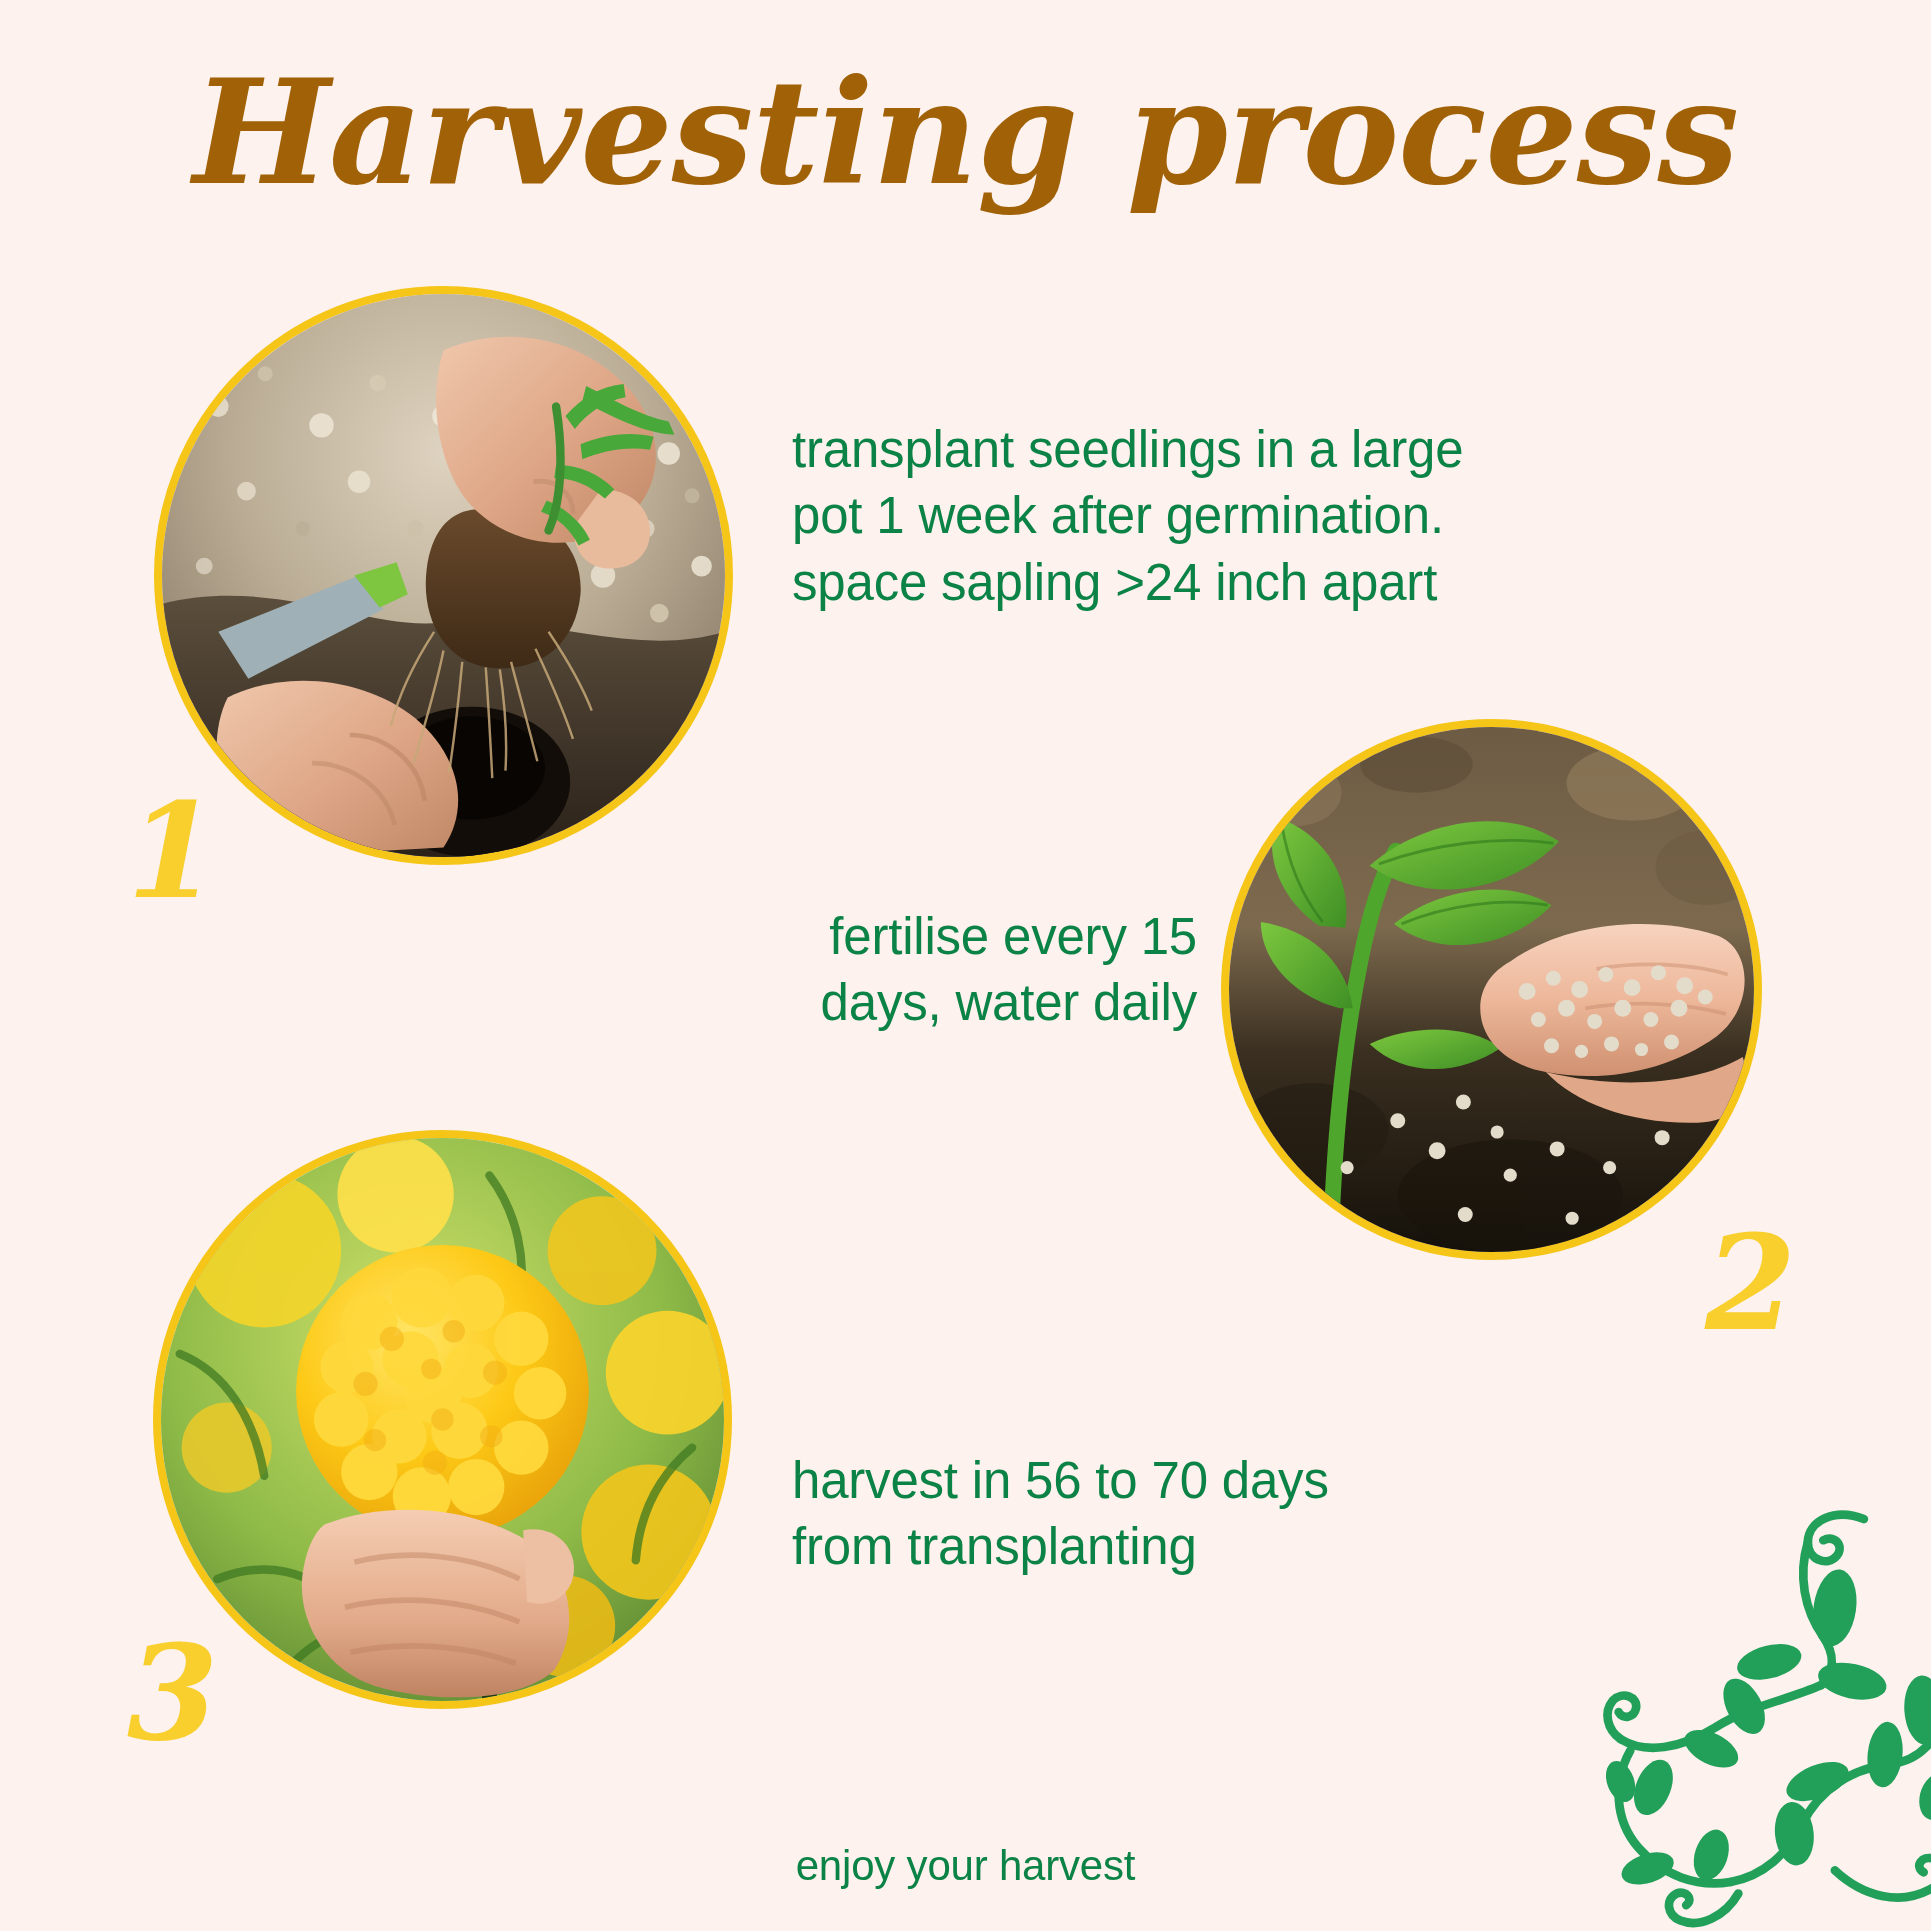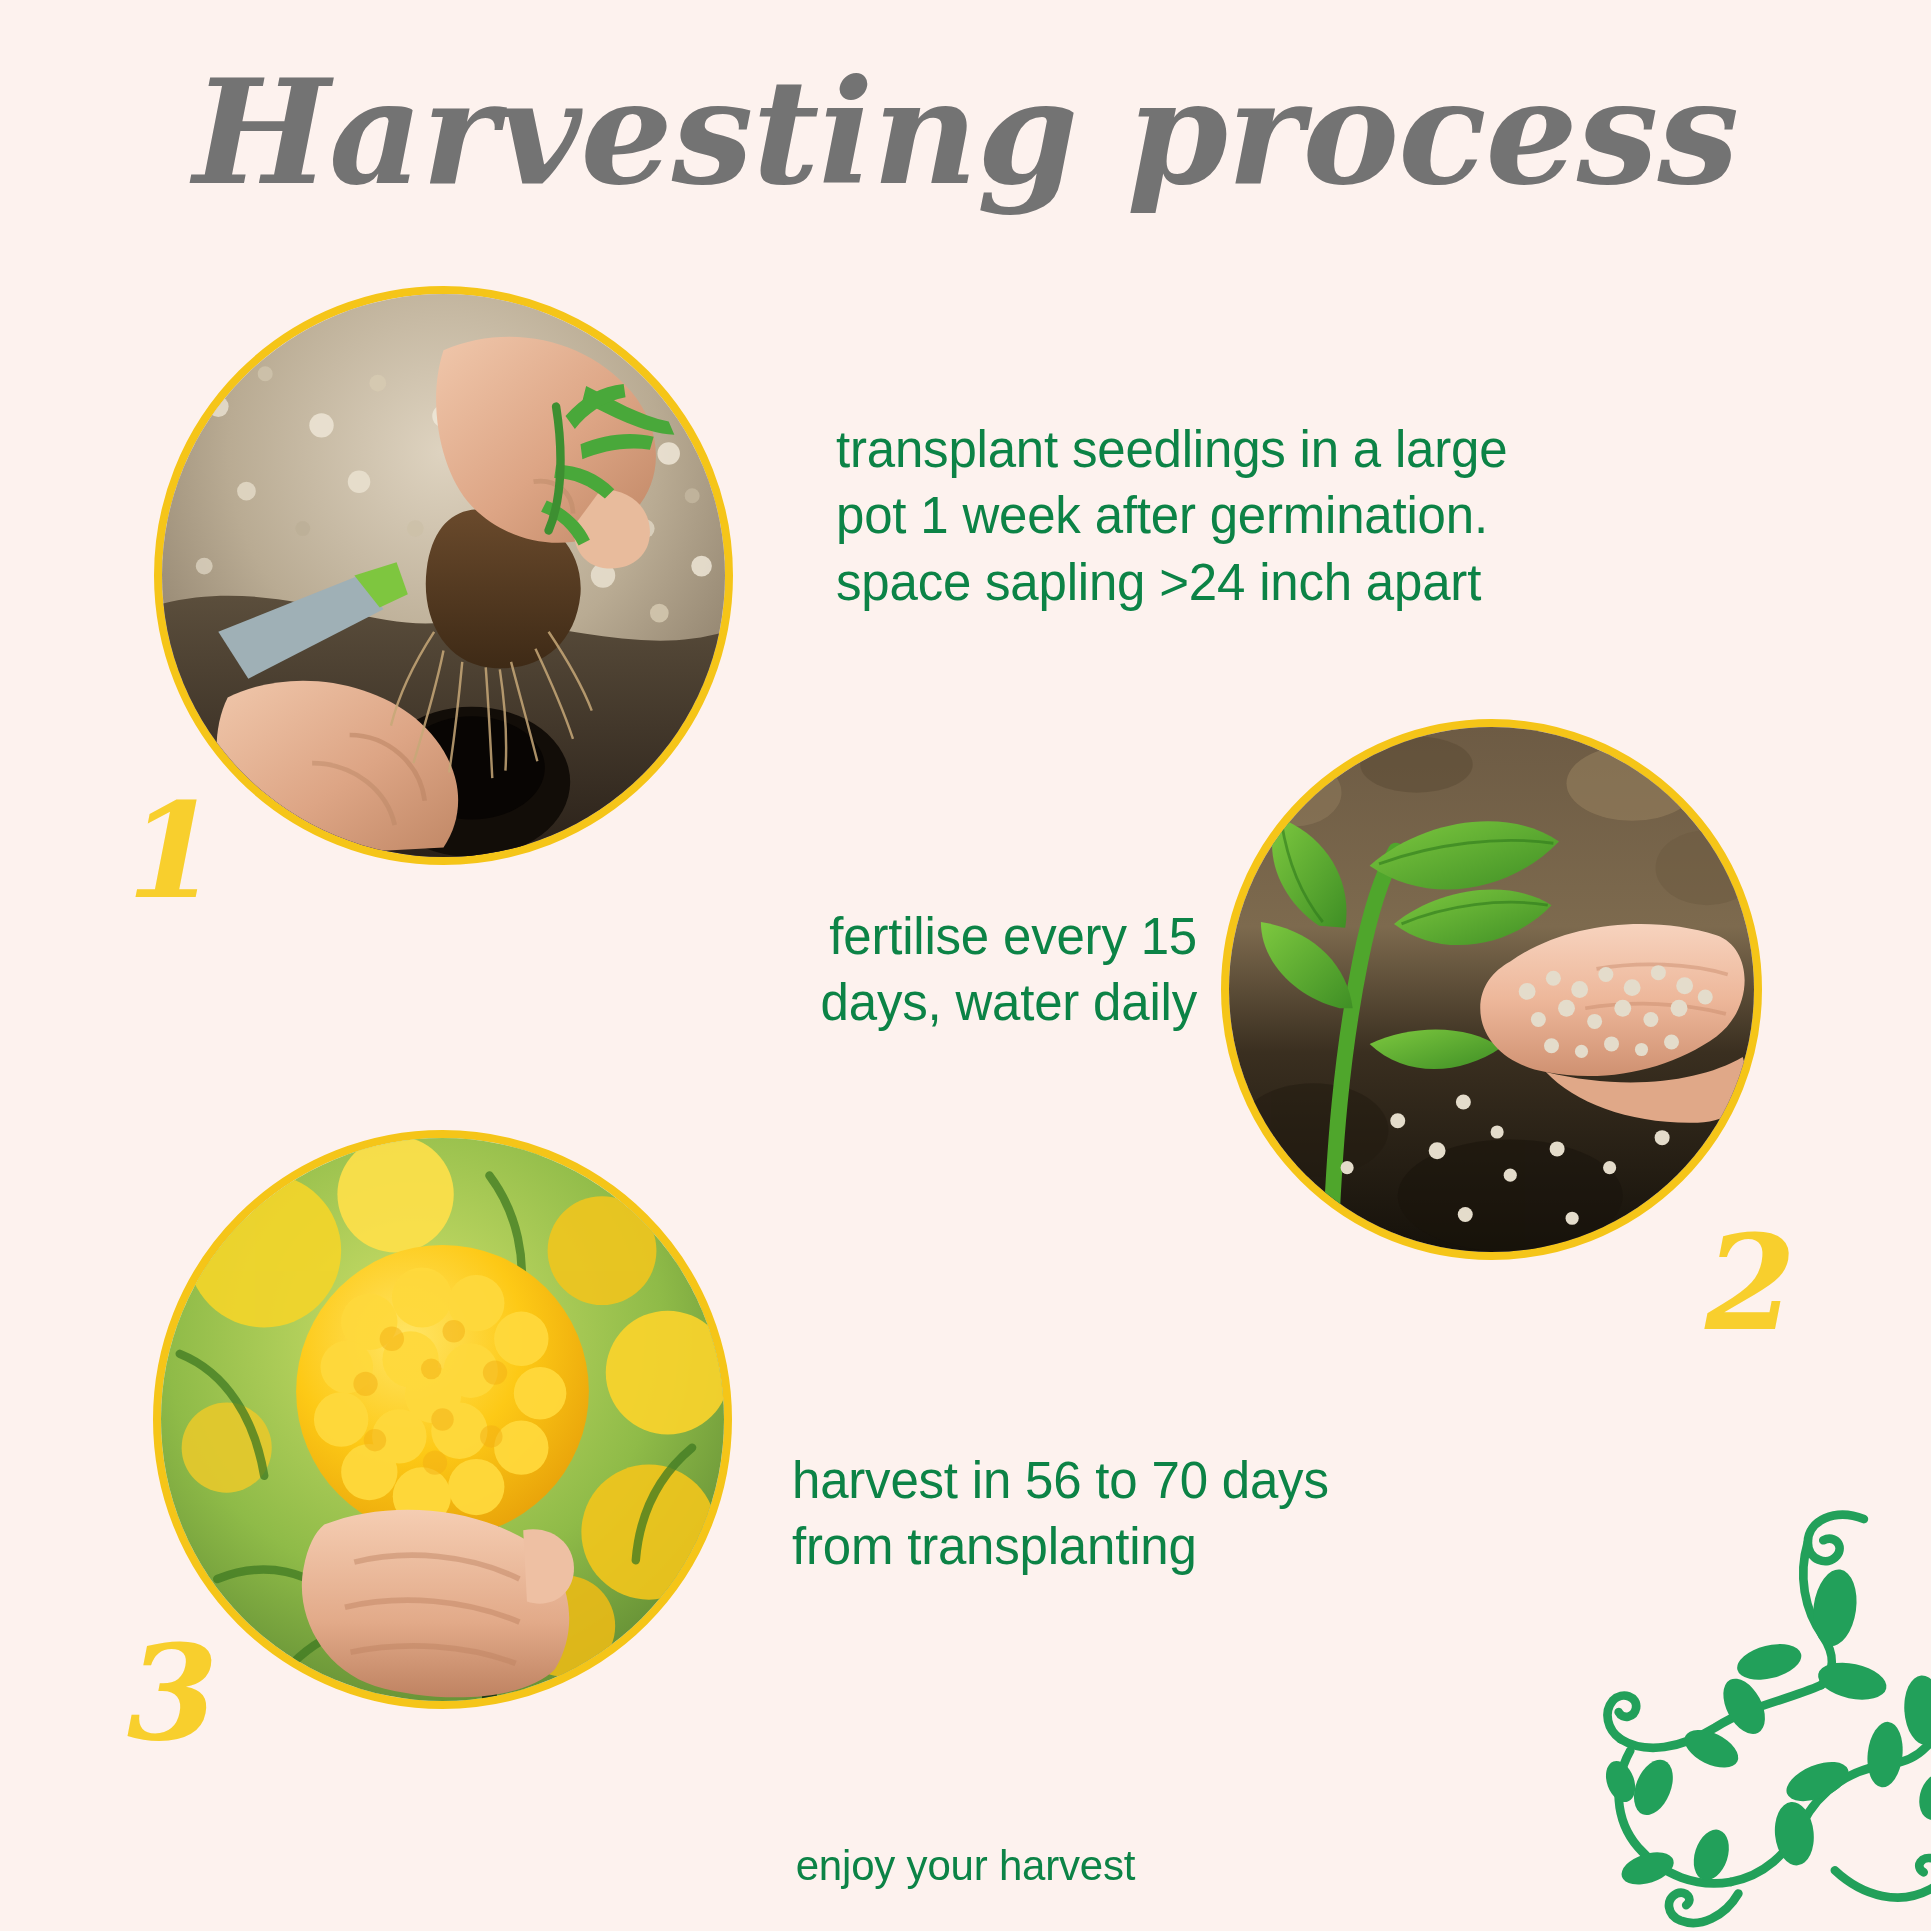--- a/index.html
+++ b/index.html
@@ -12,21 +12,21 @@
   }
   #stage{position:absolute;inset:0;width:1931px;height:1931px;}
 
   
   .title{
     position:absolute;left:0;top:56px;width:1931px;
     text-align:center;
     font-family:"DejaVu Serif","Liberation Serif",serif;
     font-weight:700;font-style:italic;
     font-size:145px;line-height:1.05;
-    color:#737373;
+    color:#a16207;
     letter-spacing:-1px;
     white-space:nowrap;
   }
 
   
   .photo{
     position:absolute;border-radius:50%;
     overflow:hidden;
     box-sizing:border-box;
     border:8.7px solid #f5c518;
@@ -53,21 +53,21 @@
   
   .body-text{
     position:absolute;
     color:#0c8346;
     font-size:51px;
     line-height:1.30;
     font-weight:400;
     letter-spacing:-0.2px;
     white-space:pre-line;
   }
-  .t1{left:792px;top:417px;width:811px;text-align:left;margin-left:44px;}
+  .t1{left:792px;top:417px;width:811px;text-align:left;}
   .t2{left:579px;top:904px;width:618px;text-align:right;}
   .t3{left:792px;top:1448px;width:830px;text-align:left;}
 
   
   .footer{
     position:absolute;left:0;top:1842px;width:1931px;
     text-align:center;
     color:#0c8346;
     font-size:42px;font-weight:400;
     letter-spacing:-0.2px;

